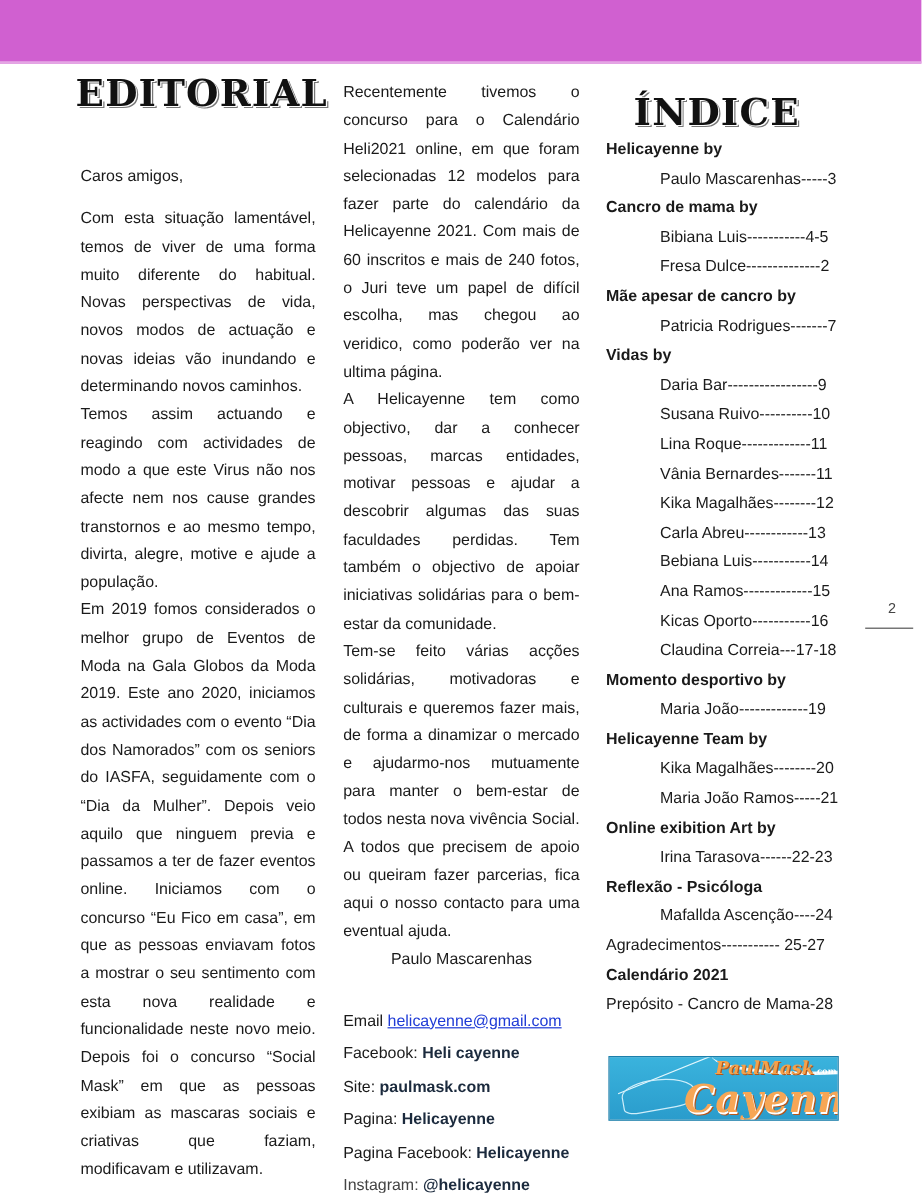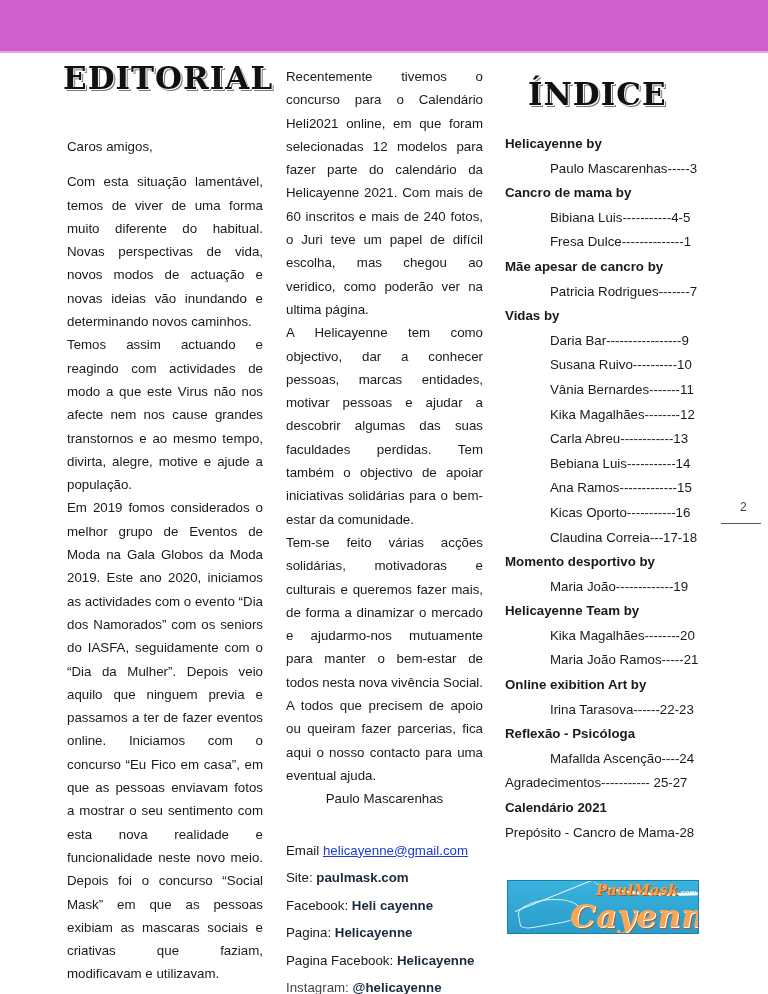--- a/index.html
+++ b/index.html
@@ -3,21 +3,21 @@
   <meta charset="utf-8">
   <style>
     html, body { margin:0; padding:0; background:#ffffff; }
     body { width:768px; height:994px; position:relative; overflow:hidden;
            font-family:"Liberation Sans", "DejaVu Sans", sans-serif; color:#1a1a1a; }
     .top-band { position:absolute; left:0; top:0; width:768px; height:51px; background:#d060d0;
                 border-bottom:2px solid #e4a6e4; }
     .col { position:absolute; font-size:13.3px; line-height:23.3px; }
     .col-left { left:67px; top:135px; width:196px; }
     .col-mid { left:286px; top:65px; width:197px; }
-    .col-right { left:505px; top:132px; width:215px; }
+    .col-right { left:505px; top:112px; width:215px; }
     .heading { position:absolute; font-family:"DejaVu Serif", "Liberation Serif", serif; font-weight:bold;
                font-size:31px; letter-spacing:1px; color:#111;
                text-shadow: 1px 1px 0 #fff, 2px 2px 0 #777; }
     .h-editorial { left:63px; top:60px; }
     .h-indice { left:528px; top:76px; }
     p { margin:0; text-align:justify; }
     .salute { margin-bottom:12px; }
     .signature { text-align:center; }
     .contacts { margin-top:26px; }
     .contacts div { line-height:27.5px; white-space:nowrap; }
@@ -60,49 +60,50 @@
   <p>Recentemente tivemos o concurso para o Calendário Heli2021 online, em que foram selecionadas 12 modelos para fazer parte do calendário da Helicayenne 2021. Com mais de 60 inscritos e mais de 240 fotos, o Juri teve um papel de difícil escolha, mas chegou ao veridico, como poderão ver na ultima página.</p>
   <p>A Helicayenne tem como objectivo, dar a conhecer pessoas, marcas entidades, motivar pessoas e ajudar a descobrir algumas das suas faculdades perdidas. Tem também o objectivo de apoiar iniciativas solidárias para o bem-estar da comunidade.</p>
   <p>Tem-se feito várias acções solidárias, motivadoras e culturais e queremos fazer mais, de forma a dinamizar o mercado e ajudarmo-nos mutuamente para manter o bem-estar de todos nesta nova vivência Social. A todos que precisem de apoio ou queiram fazer parcerias, fica aqui o nosso contacto para uma eventual ajuda.</p>
   <p class="signature">Paulo Mascarenhas</p>
 
   <div class="contacts">
     <div>
       <span>Email </span><a>helicayenne@gmail.com</a>
     </div>
     <div>
-      <span>Site: </span><b>paulmask.com</b>
+      <span>Facebook: </span><b>Heli cayenne</b>
     </div>
     <div>
-      <span>Facebook: </span><b>Heli cayenne</b>
+      <span>Site: </span><b>paulmask.com</b>
     </div>
     <div>
       <span>Pagina: </span><b>Helicayenne</b>
     </div>
     <div>
       <span>Pagina Facebook: </span><b>Helicayenne</b>
     </div>
     <div class="instagram">
       <span>Instagram: </span><b>@helicayenne</b>
     </div>
   </div>
 </div>
 
 <div class="heading h-indice">ÍNDICE</div>
 <div class="col col-right">
   <div class="toc-cat">Helicayenne by</div>
   <div class="toc-item">Paulo Mascarenhas-----3</div>
   <div class="toc-cat">Cancro de mama by</div>
   <div class="toc-item">Bibiana Luis-----------4-5</div>
-  <div class="toc-item">Fresa Dulce--------------1</div>
+  <div class="toc-item">Fresa Dulce--------------2</div>
   <div class="toc-cat">Mãe apesar de cancro by</div>
   <div class="toc-item">Patricia Rodrigues-------7</div>
   <div class="toc-cat">Vidas by</div>
   <div class="toc-item">Daria Bar-----------------9</div>
   <div class="toc-item">Susana Ruivo----------10</div>
+  <div class="toc-item">Lina Roque-------------11</div>
   <div class="toc-item">Vânia Bernardes-------11</div>
   <div class="toc-item">Kika Magalhães--------12</div>
   <div class="toc-item">Carla Abreu------------13</div>
   <div class="toc-item">Bebiana Luis-----------14</div>
   <div class="toc-item">Ana Ramos-------------15</div>
   <div class="toc-item">Kicas Oporto-----------16</div>
   <div class="toc-item">Claudina Correia---17-18</div>
   <div class="toc-cat">Momento desportivo by</div>
   <div class="toc-item">Maria João-------------19</div>
   <div class="toc-cat">Helicayenne Team by</div>

